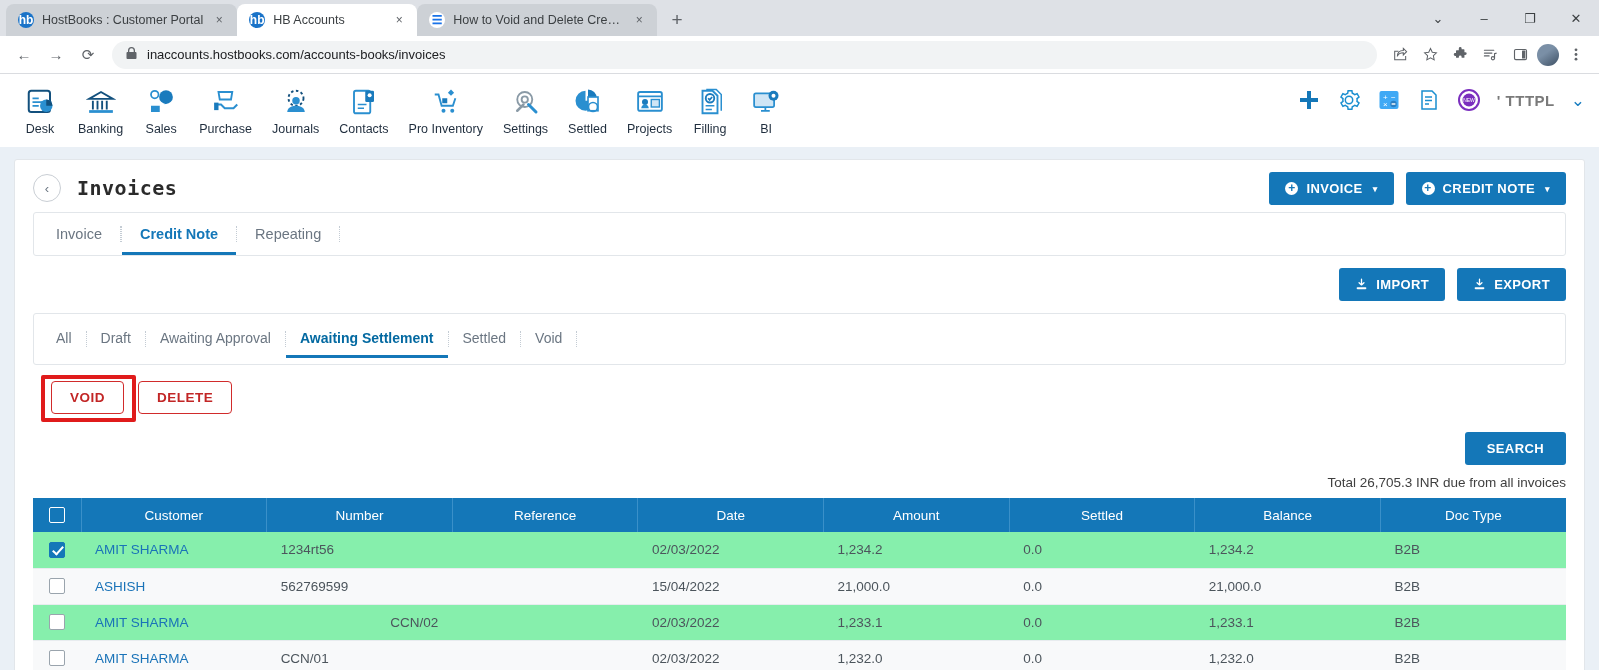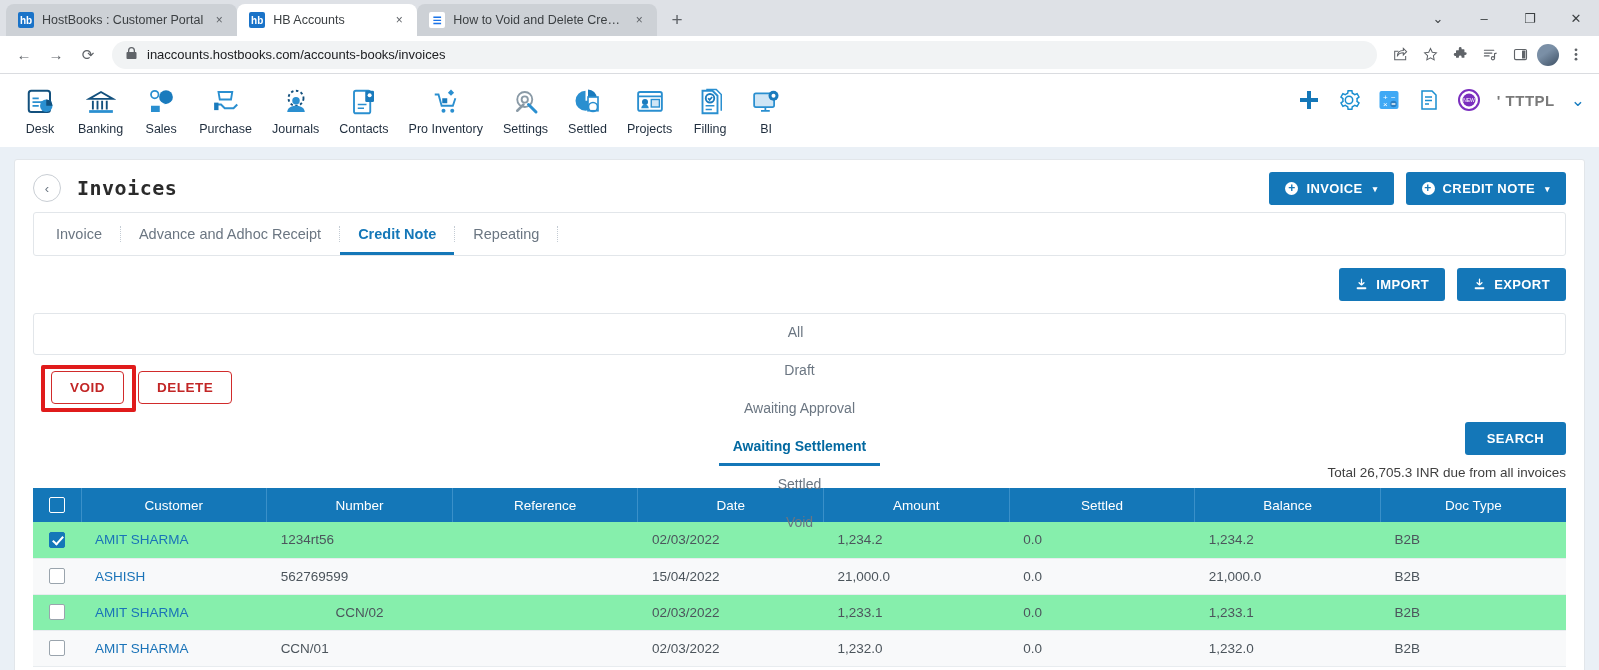--- a/index.html
+++ b/index.html
@@ -21,23 +21,23 @@
     height: 32px; padding: 0 10px 0 12px;
     border-radius: 8px 8px 0 0;
     font-size: 12px; color: #3c4043;
     max-width: 240px; min-width: 180px;
     position: relative;
   }
   .tab.inactive { background: #cdd1d6; }
   .tab.active { background: #ffffff; }
   .tab-favicon {
     width: 16px; height: 16px; flex: 0 0 16px;
-    border-radius: 2px; display: flex;
+    border-radius: 8px; display: flex;
     align-items: center; justify-content: center;
-    font-size: 10px; font-weight: bold; color: #fff;
+    font-size: 12px; font-weight: bold; color: #fff;
     background: #1a73c8;
   }
   .tab-favicon.doc { background: #ffffff; color: #1a73e8; }
   .tab-title {
     flex: 1; white-space: nowrap; overflow: hidden;
     text-overflow: ellipsis; font-size: 12.5px;
   }
   .tab-close {
     width: 16px; height: 16px; flex: 0 0 16px;
     display: flex; align-items: center; justify-content: center;
@@ -172,21 +172,21 @@
     border-bottom-color: #1477b8;
   }
   .tab-sep { width: 1px; height: 16px; border-left: 1px dotted #c4ccd4; }
 
   .io-row {
     display: flex; justify-content: flex-end; gap: 12px;
     padding: 0 0 12px;
   }
   .filters-row {
     background: #fff; border: 1px solid #e2e6ea; border-radius: 3px;
-    display: flex; align-items: center; padding: 0 16px; height: 42px; flex-direction: column;
+    display: flex; align-items: center; padding: 0 16px; height: 52px;
   }
   .filter-link {
     font-size: 14px; color: #6b7682; padding: 10px 14px 9px;
     cursor: pointer; white-space: nowrap;
     border-bottom: 3px solid transparent;
   }
   .filter-link:first-child { padding-left: 6px; }
   .filter-link.active {
     color: #0369a1; font-weight: 700; border-bottom-color: #1477b8;
   }
@@ -537,21 +537,20 @@
           <span>CREDIT NOTE</span>
           <span class="caret">▾</span>
         </button>
       </div>
     </div>
 
     <div style="padding:0 18px 14px;">
       <div class="tabs-row" id="doctabs">
           <div class="tab-link">Invoice</div>
           <div class="tab-sep"></div>
-          <div class="tab-link">Advance and Adhoc Receipt</div>
           <div class="tab-sep"></div>
           <div class="tab-link active">Credit Note</div>
           <div class="tab-sep"></div>
           <div class="tab-link">Repeating</div>
           <div class="tab-sep"></div>
         </div>
 
       <div class="io-row">
         <button class="btn-blue">
           <svg width="13" height="13" viewBox="0 0 16 16">
@@ -631,21 +630,21 @@
               <td style="text-align:left;"></td>
               <td style="text-align:left;">15/04/2022</td>
               <td style="text-align:left;">21,000.0</td>
               <td style="text-align:left;">0.0</td>
               <td style="text-align:left;">21,000.0</td>
               <td style="text-align:left;">B2B</td>
             </tr>
             <tr>
               <td class="cb-cell col-cb"><span class="cbox"></span></td>
               <td class="cust" style="text-align:left;"><a>AMIT SHARMA</a></td>
-              <td style="text-align:center;">CCN/02</td>
+              <td style="text-align:right;">CCN/02</td>
               <td style="text-align:left;"></td>
               <td style="text-align:left;">02/03/2022</td>
               <td style="text-align:left;">1,233.1</td>
               <td style="text-align:left;">0.0</td>
               <td style="text-align:left;">1,233.1</td>
               <td style="text-align:left;">B2B</td>
             </tr>
             <tr>
               <td class="cb-cell col-cb"><span class="cbox"></span></td>
               <td class="cust" style="text-align:left;"><a>AMIT SHARMA</a></td>

